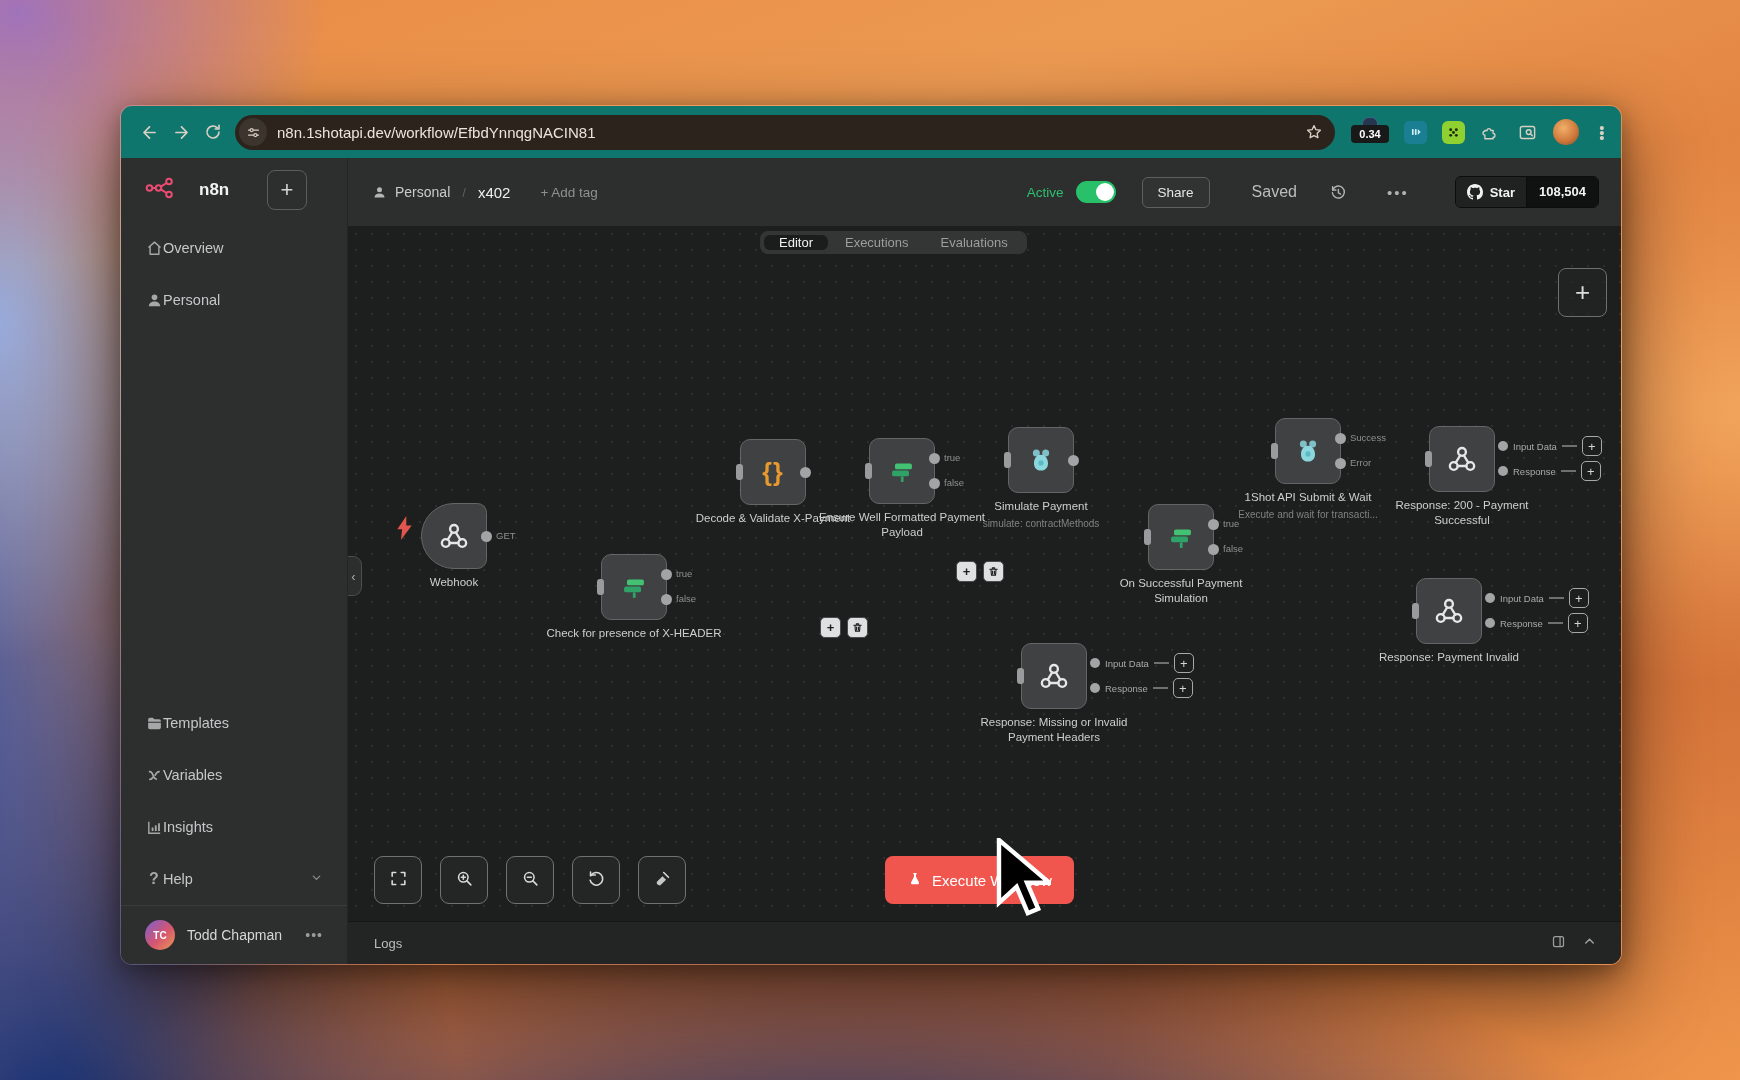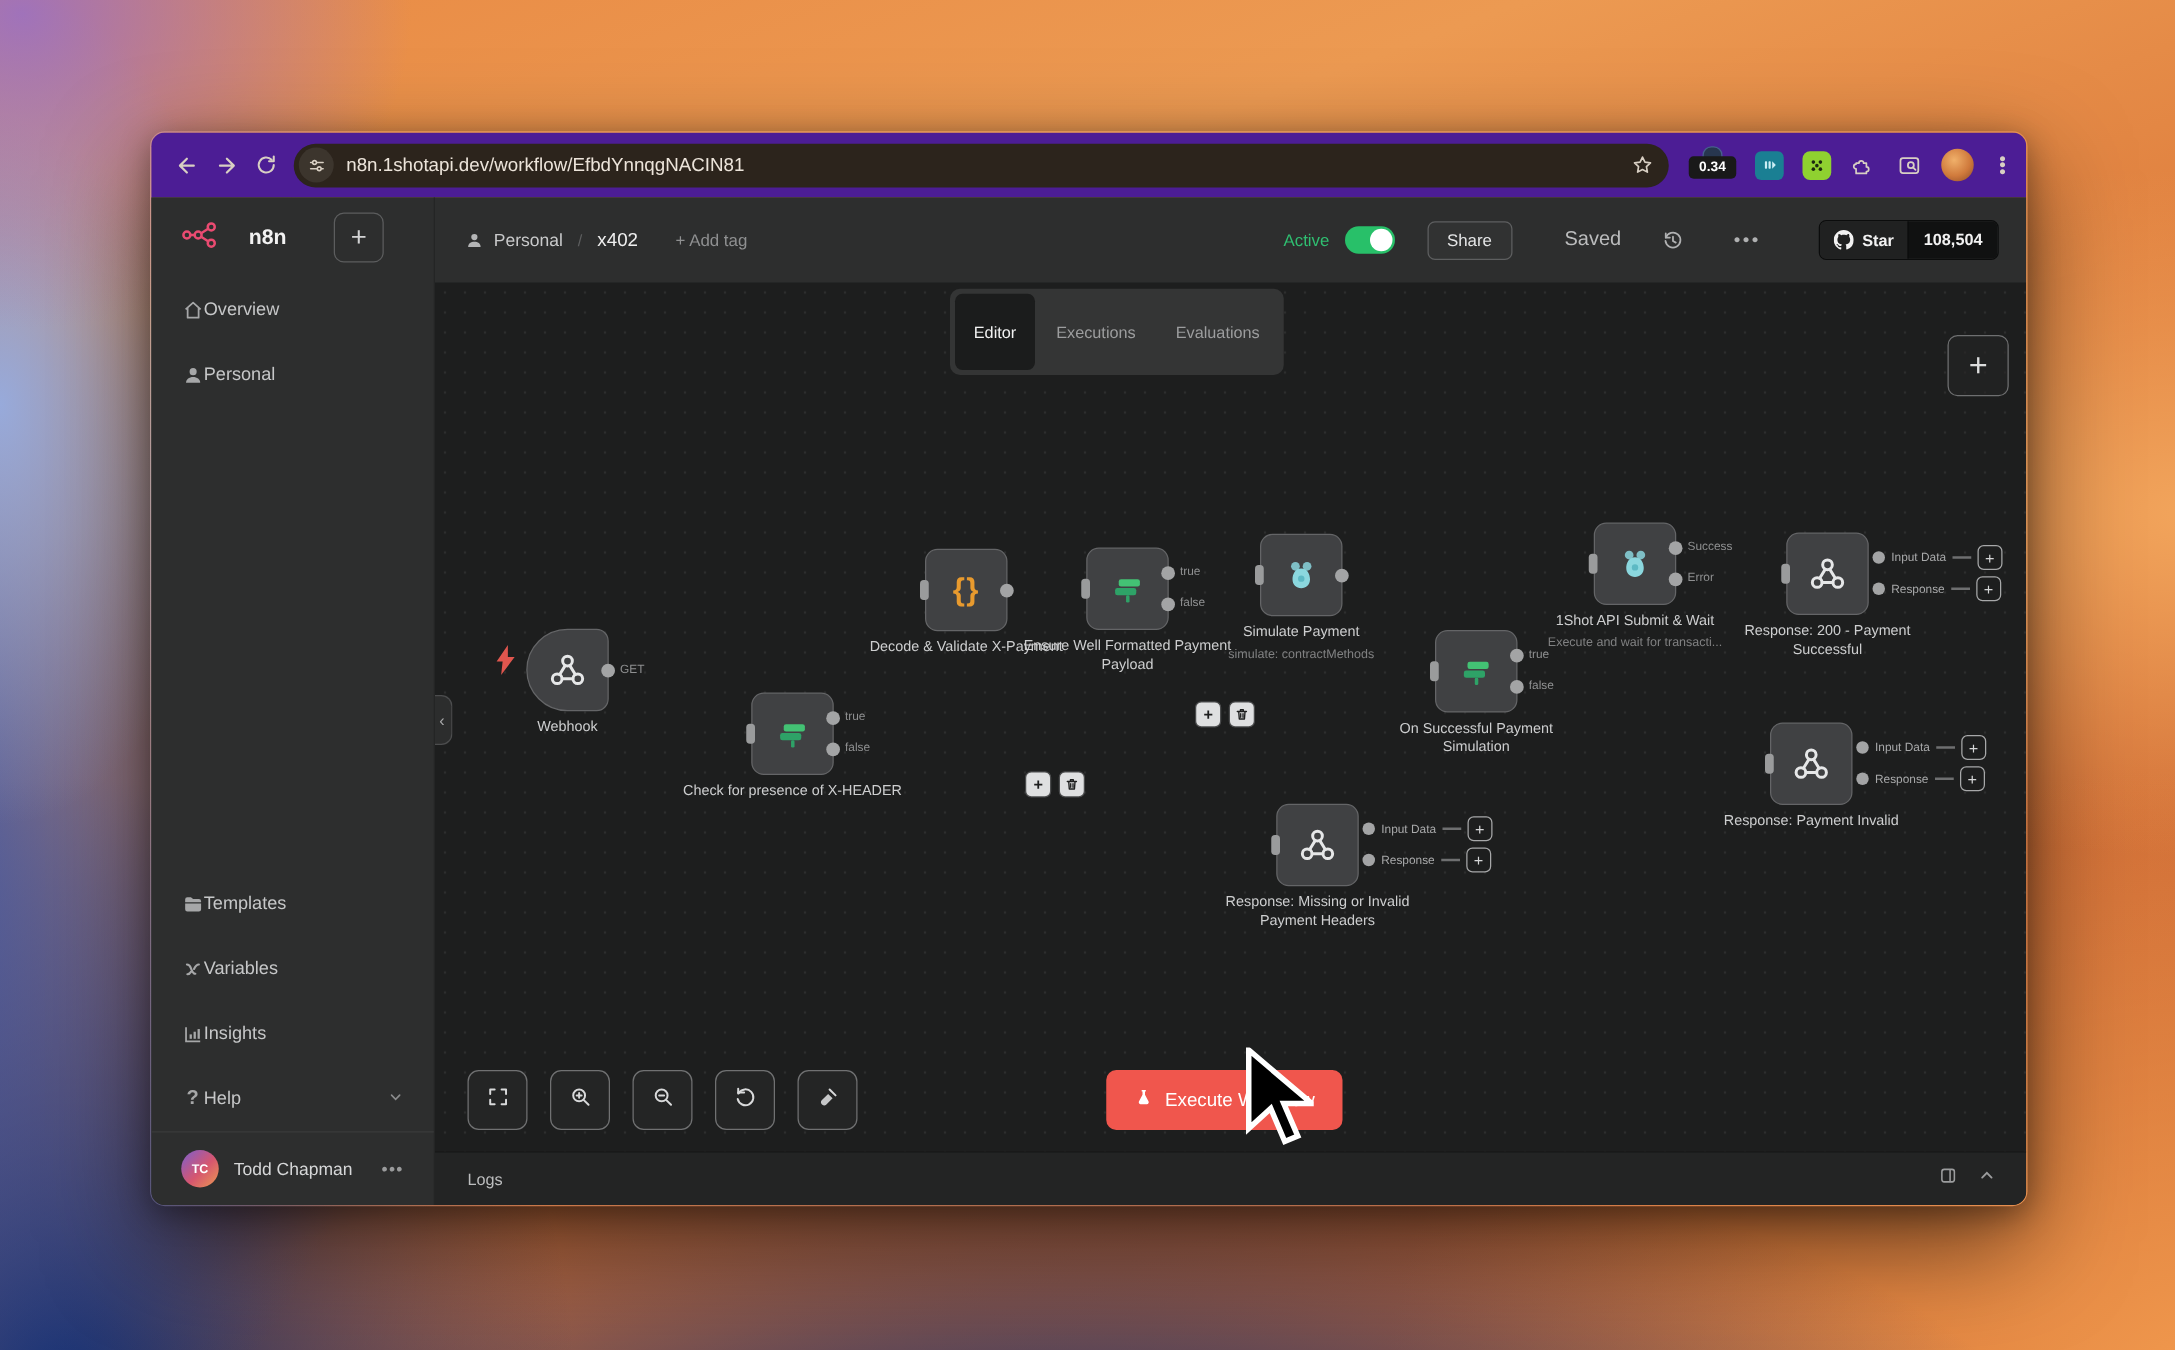--- a/index.html
+++ b/index.html
@@ -14,21 +14,21 @@
       radial-gradient(1500px 560px at 48% 112%, #102e6e, rgba(16,46,110,0) 55%),
       radial-gradient(1150px 860px at 102% 103%, #f29a4e, rgba(242,154,78,0) 58%),
       radial-gradient(900px 500px at 101% 38%, #f2a55c, rgba(242,165,92,0) 55%),
       linear-gradient(160deg,#e98a44 0%,#ec9a52 26%,#de7c3c 52%,#cf6d36 78%,#c9662f 100%);
   }
   
   .window{position:absolute;left:120px;top:105px;width:1500px;height:858px;border-radius:12px;
     display:flex;flex-direction:column;overflow:hidden;
     border:1px solid rgba(255,255,255,.07);
     box-shadow:0 30px 80px rgba(0,0,0,.55),0 6px 24px rgba(0,0,0,.35)}
-  .chrome{height:52px;flex:0 0 auto;background:#4c1d95;display:flex;align-items:center;padding:0 12px}
+  .chrome{height:52px;flex:0 0 auto;background:#0f766e;display:flex;align-items:center;padding:0 12px}
   .chrome svg{display:block}
   .nav-btn{width:32px;height:32px;border-radius:50%;display:grid;place-items:center;color:#d8cfc3;flex:0 0 auto}
   .url-pill{flex:1;min-width:0;height:35px;background:#2c241c;border-radius:18px;display:flex;align-items:center;margin:0 10px 0 6px;padding:0 10px 0 4px;color:#ece4da}
   .tune-wrap{width:28px;height:28px;border-radius:50%;background:rgba(255,255,255,.08);display:grid;place-items:center;color:#d8cfc3}
   .url-text{font-size:15px;margin-left:10px;flex:1;white-space:nowrap;overflow:hidden;color:#ece4da}
   .bookmark{color:#d8cfc3;margin:0 2px 0 8px;flex:0 0 auto}
   .ext-row{display:flex;align-items:center;gap:15px;margin:12px 6px;flex:0 0 auto}
   .ext-badge{position:relative;width:38px;height:26px;flex:0 0 auto}
   .ext-badge .mini{position:absolute;left:11px;top:-2px;width:14px;height:9px;border-radius:7px 7px 2px 2px;background:#27364f;border:1px solid #46608c}
   .ext-badge .pill{position:absolute;left:0;top:6px;width:38px;height:18px;background:#191919;border-radius:4px;color:#fff;font-size:11px;font-weight:bold;display:grid;place-items:center}
@@ -69,21 +69,21 @@
   .saved{margin-left:42px;color:#bbbcbd;font-size:16px}
   .hist{margin-left:32px;color:#b0b1b2;display:grid;place-items:center}
   .hdots{margin-left:40px;color:#b0b1b2;font-size:15px;letter-spacing:2px}
   .gh{display:flex;margin-left:46px;border-radius:6px;overflow:hidden;border:1px solid #0b0c0c}
   .gh-left{display:flex;align-items:center;gap:7px;background:#202121;padding:7px 11px;color:#f2f2f2;font-size:13px;font-weight:bold}
   .gh-right{background:#101111;padding:7px 12px;color:#f2f2f2;font-size:13px;font-weight:bold;border-left:1px solid #0b0c0c}
   
   .canvas{position:relative;flex:1;min-height:0;background-color:#1d1e1e;
     background-image:radial-gradient(#2d2e2e 1px, rgba(0,0,0,0) 1.3px);background-size:16px 16px;overflow:hidden}
   .tabs{position:absolute;left:412px;top:5px;background:#343535;border-radius:8px;padding:4px;display:flex;gap:2px;z-index:5}
-  .tab{padding:23px 15px;border-radius:6px;font-size:13px;color:#9c9d9e;white-space:nowrap}
+  .tab{padding:0 15px;border-radius:6px;font-size:13px;color:#9c9d9e;white-space:nowrap}
   .tab.active{background:#1b1c1c;color:#f2f2f2}
   .add-node{position:absolute;right:14px;top:42px;width:47px;height:47px;border:1px solid #6e6f70;border-radius:8px;color:#dcdddd;font-size:26px;display:grid;place-items:center;background:rgba(36,37,37,.6);z-index:5}
   .collapse{position:absolute;left:-2px;top:330px;width:15px;height:38px;background:#2c2d2d;border:1px solid #4c4d4e;border-left:none;border-radius:0 9px 9px 0;color:#a8a9aa;display:grid;place-items:center;font-size:13px;z-index:5}
   #wires{position:absolute;inset:0;pointer-events:none}
   .wire{fill:none;stroke-width:1.8px}
   .wire.gray{stroke:#9b9c9d}
   .wire.red{stroke:#a8504b}
   .node{position:absolute;width:64px;height:64px;background:#404143;border:1px solid #646567;border-radius:10px;display:grid;place-items:center;z-index:3}
   .node.trigger{border-radius:34px 10px 10px 34px}
   .node-icon{display:grid;place-items:center}

